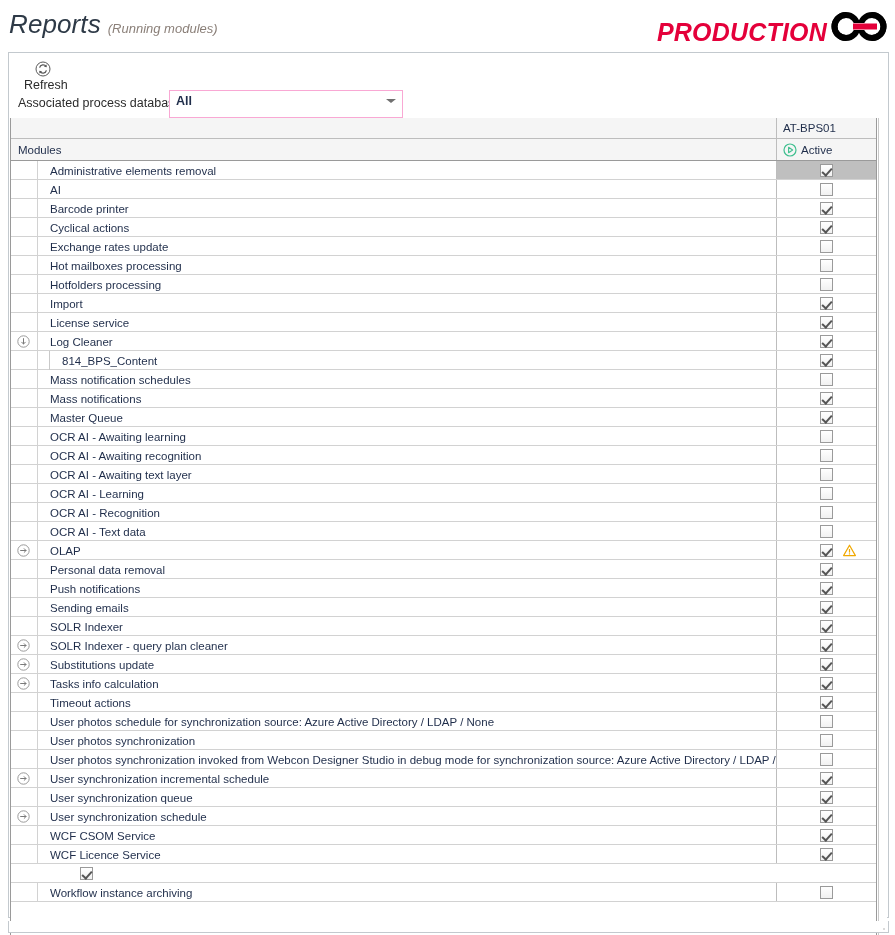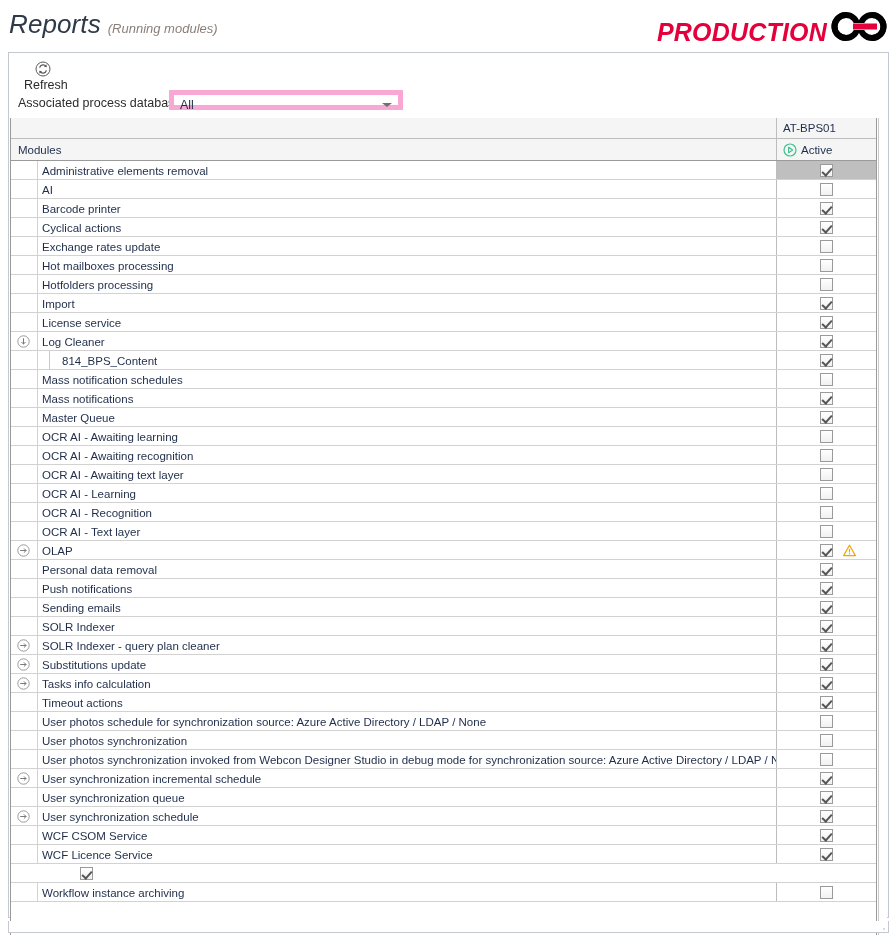--- a/index.html
+++ b/index.html
@@ -65,22 +65,22 @@
 
   
   #filter-row {
     position: absolute; left: 0; top: 36px; width: 879px; height: 28px;
   }
   #db-filter-label {
     position: absolute; left: 9px; top: 6px;
     font-size: 12.5px; color: #2b2b2b; line-height: 16px;
   }
   #db-filter-select {
-    position: absolute; left: 160px; top: 1px; width: 234px; height: 20px;
-    border: 5px solid #f9a8d4; background: #ffffff;
+    position: absolute; left: 160px; top: 1px; width: 234px; height: 28px;
+    border: 1px solid #f9a8d4; background: #ffffff; font-weight: bold;
   }
   #db-filter-value {
     position: absolute; left: 6px; top: 2px;
     font-size: 12.5px; color: #1f2d4a; line-height: 16px;
   }
   #db-filter-arrow {
     position: absolute; right: 6px; top: 8px;
     width: 0; height: 0;
     border-left: 5px solid transparent;
     border-right: 5px solid transparent;
@@ -148,21 +148,21 @@
   }
   .grow .gutter .exp {
     position: absolute; left: 6px; top: 3px;
     width: 13px; height: 13px; cursor: pointer; display: block;
   }
   .grow .namecell {
     flex: 1 1 auto;
     border-left: 1px solid #d2d2d2;
     border-right: 1px solid #bdbdbd;
     font-size: 11.5px; color: #1f2d4a;
-    padding: 3px 0 0 4px; line-height: 15px;
+    padding: 3px 0 0 12px; line-height: 15px;
     white-space: nowrap; overflow: hidden;
   }
   .grow .checkcell {
     width: 99px; flex: 0 0 99px;
     display: flex; align-items: center; justify-content: flex-start;
     padding-left: 43px; position: relative;
   }
   .grow.child .namecell {
     padding-left: 24px;
   }
@@ -406,21 +406,21 @@
             </div>
             <div class="grow">
               <div class="gutter"></div>
               <div class="namecell">OCR AI - Recognition</div>
               <div class="checkcell">
                 <span class="cbx"></span>
               </div>
             </div>
             <div class="grow">
               <div class="gutter"></div>
-              <div class="namecell">OCR AI - Text layer</div>
+              <div class="namecell">OCR AI - Text data</div>
               <div class="checkcell">
                 <span class="cbx"></span>
               </div>
             </div>
             <div class="grow">
               <div class="gutter">
                 <svg class="exp" viewBox="0 0 13 13">
                   <circle cx="6.5" cy="6.5" r="5.7" fill="none" stroke="#9a9a9a" stroke-width="1"></circle>
                   <path d="M3.6 6.5 L9 6.5 M7.2 4.7 L9 6.5 L7.2 8.3" fill="none" stroke="#7a7a7a" stroke-width="1" stroke-linecap="round" stroke-linejoin="round"></path>
                 </svg>

